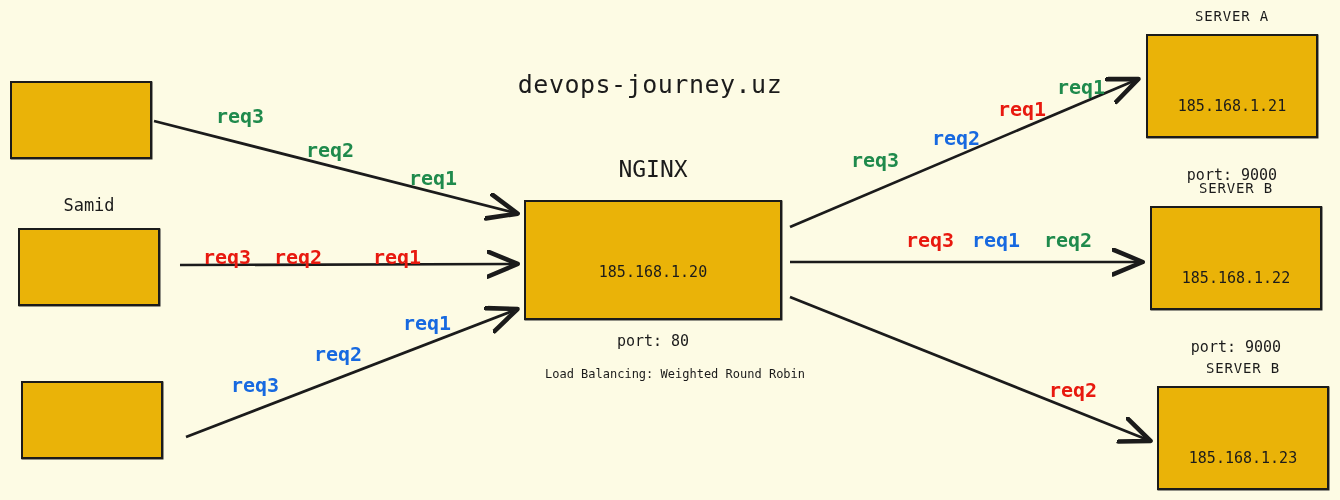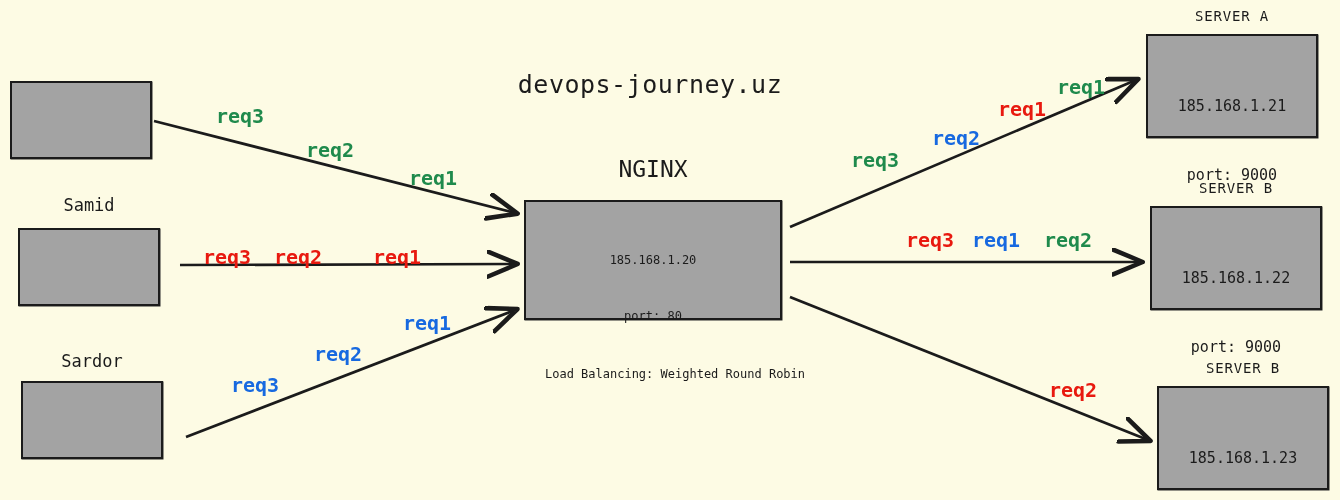--- a/index.html
+++ b/index.html
@@ -19,21 +19,21 @@
   #wires {
     position: absolute;
     left: 0; top: 0;
     width: 1340px;
     height: 500px;
     pointer-events: none;
   }
   .node-box {
     position: absolute;
     border: 2.6px solid #1b1b1b;
-    background: #a3a3a3;
+    background: #eab308;
     box-sizing: border-box;
     box-shadow: 0.5px 0.5px 0 #2a2a2a;
   }
   .node-title {
     position: absolute;
     color: #1b1b1b;
     text-align: center;
     white-space: pre;
   }
   .box-lines {
@@ -61,21 +61,21 @@
   
   #domain-title {
     left: 455px; top: 70px; width: 390px;
     font-size: 25px; letter-spacing: 0.5px;
   }
   #nginx-title {
     left: 524px; top: 156px; width: 258px;
     font-size: 23px;
   }
   #nginx-box { left: 524px; top: 200px; width: 258px; height: 120px; }
-  #nginx-lines { top: 12px; font-size: 12px; }
+  #nginx-lines { top: 12px; font-size: 15px; }
   #lb-caption {
     left: 400px; top: 367px; width: 550px;
     font-size: 12px;
   }
 
   
   .server-title { font-size: 14px; letter-spacing: 0.8px; }
   .server-box { width: 172px; height: 104px; }
   .server-lines { top: 12px; font-size: 15px; }
 
@@ -122,21 +122,20 @@
   <div class="req" style="left: 306px; top: 138px; color: rgb(31, 138, 76);">req2</div>
   <div class="req" style="left: 409px; top: 166px; color: rgb(31, 138, 76);">req1</div>
 
   <div class="node-title client-title" id="jamol-title">Samid</div>
   <div class="node-box client-box" id="jamol-box"></div>
 
   <div class="req" style="left: 203px; top: 245px; color: rgb(232, 25, 15);">req3</div>
   <div class="req" style="left: 274px; top: 245px; color: rgb(232, 25, 15);">req2</div>
   <div class="req" style="left: 373px; top: 245px; color: rgb(232, 25, 15);">req1</div>
 
-  <div class="node-title client-title" id="sardor-title">Sardor</div>
   <div class="node-box client-box" id="sardor-box"></div>
 
   <div class="req" style="left: 231px; top: 373px; color: rgb(23, 105, 224);">req3</div>
   <div class="req" style="left: 314px; top: 342px; color: rgb(23, 105, 224);">req2</div>
   <div class="req" style="left: 403px; top: 311px; color: rgb(23, 105, 224);">req1</div>
 
   <div class="node-title" id="nginx-title">NGINX</div>
 
   <div class="node-title" id="domain-title">devops-journey.uz</div>
 

